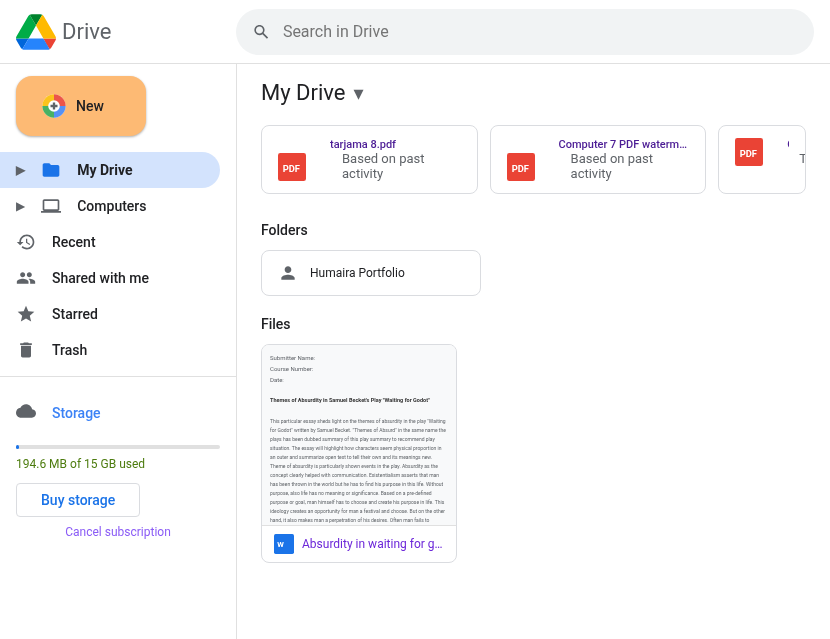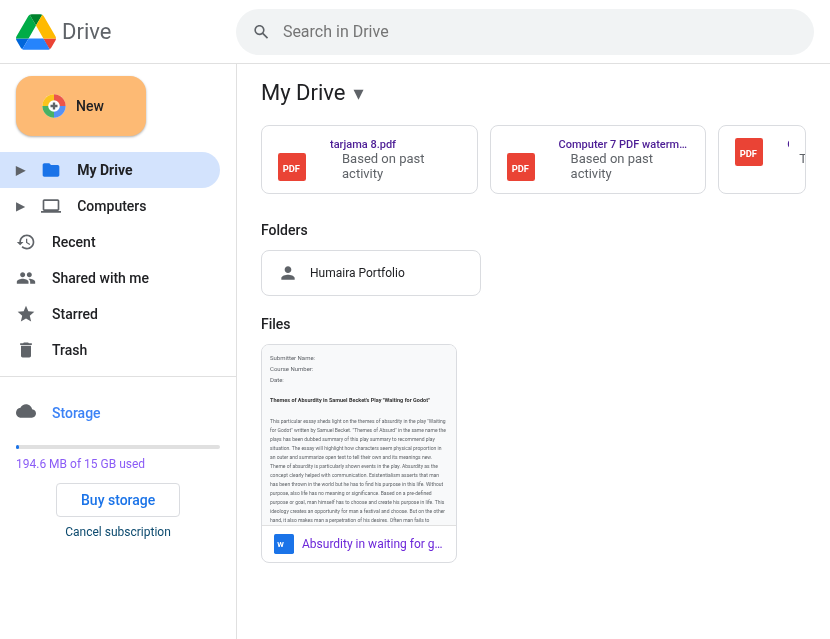--- a/index.html
+++ b/index.html
@@ -128,40 +128,39 @@
       border-radius: 2px;
       margin: 8px 0;
     }
     .storage-bar-fill {
       height: 4px;
       background: #1a73e8;
       border-radius: 2px;
     }
     .storage-text {
       font-size: 12px;
-      color: #8b5cf6;
+      color: #4d7c0f;
       margin-top: 4px;
     }
     .buy-storage-btn {
       display: block;
       margin-top: 12px;
       padding: 8px 24px;
       border: 1px solid #dadce0;
       border-radius: 4px;
       background: #fff;
       font-size: 14px;
       color: #1a73e8;
       font-weight: 500;
       cursor: pointer;
       text-align: center;
-      margin-left: 40px;
     }
     .cancel-sub {
       font-size: 12px;
-      color: #0c4a6e;
+      color: #8b5cf6;
       margin-top: 8px;
       cursor: pointer;
       text-align: center;
     }
 
     
     .content-area {
       flex: 1;
       overflow-y: auto;
       padding: 16px 24px;

